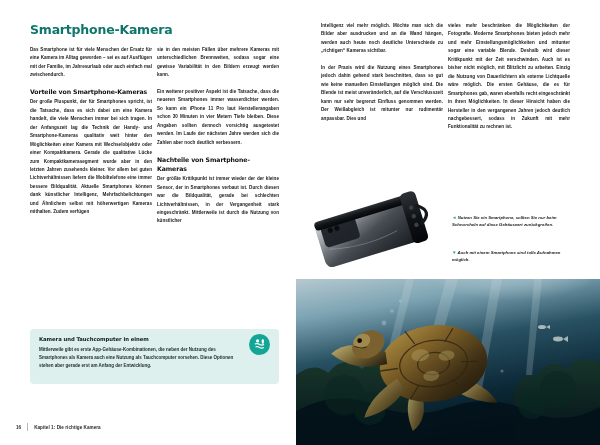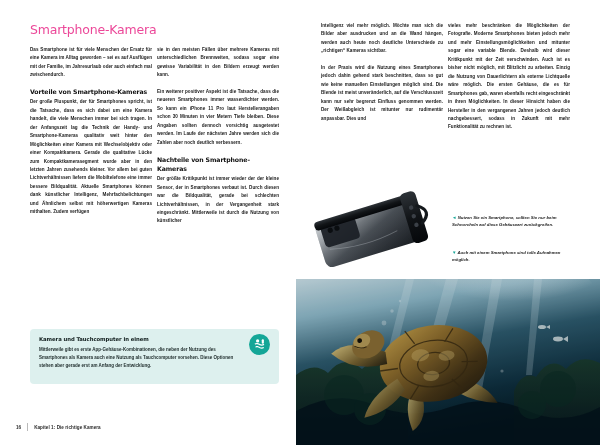--- a/index.html
+++ b/index.html
@@ -13,22 +13,22 @@
     position: relative;
     width: 600px; height: 445px;
     background: #ffffff;
   }
 
   
   .chapter-heading {
     position: absolute;
     left: 30px; top: 22px;
     font-size: 12.5px;
-    font-weight: normal;
-    color: #ec4899;
+    font-weight: bold;
+    color: #0f766e;
     letter-spacing: -0.2px;
     font-family: "DejaVu Sans", sans-serif;
   }
 
   
   .col {
     position: absolute;
     font-size: 4.6px;
     line-height: 8.45px;
     color: #1b1b1b;

